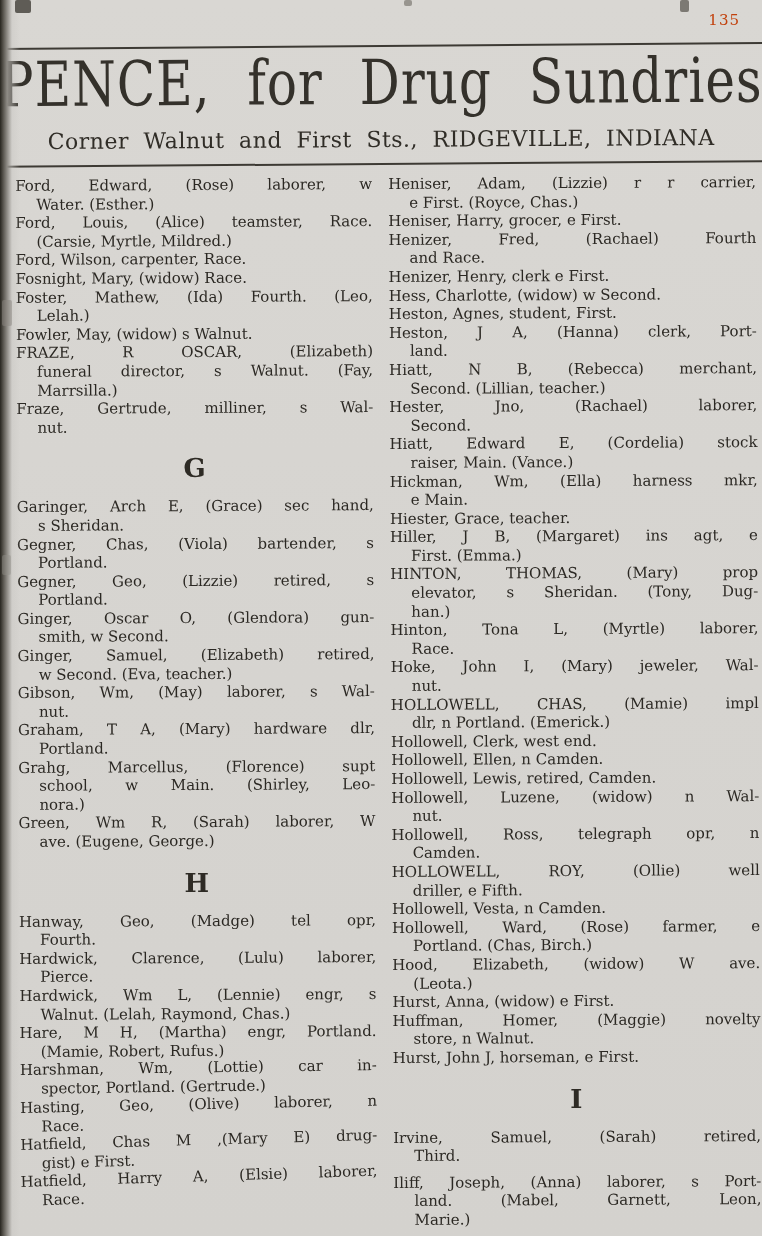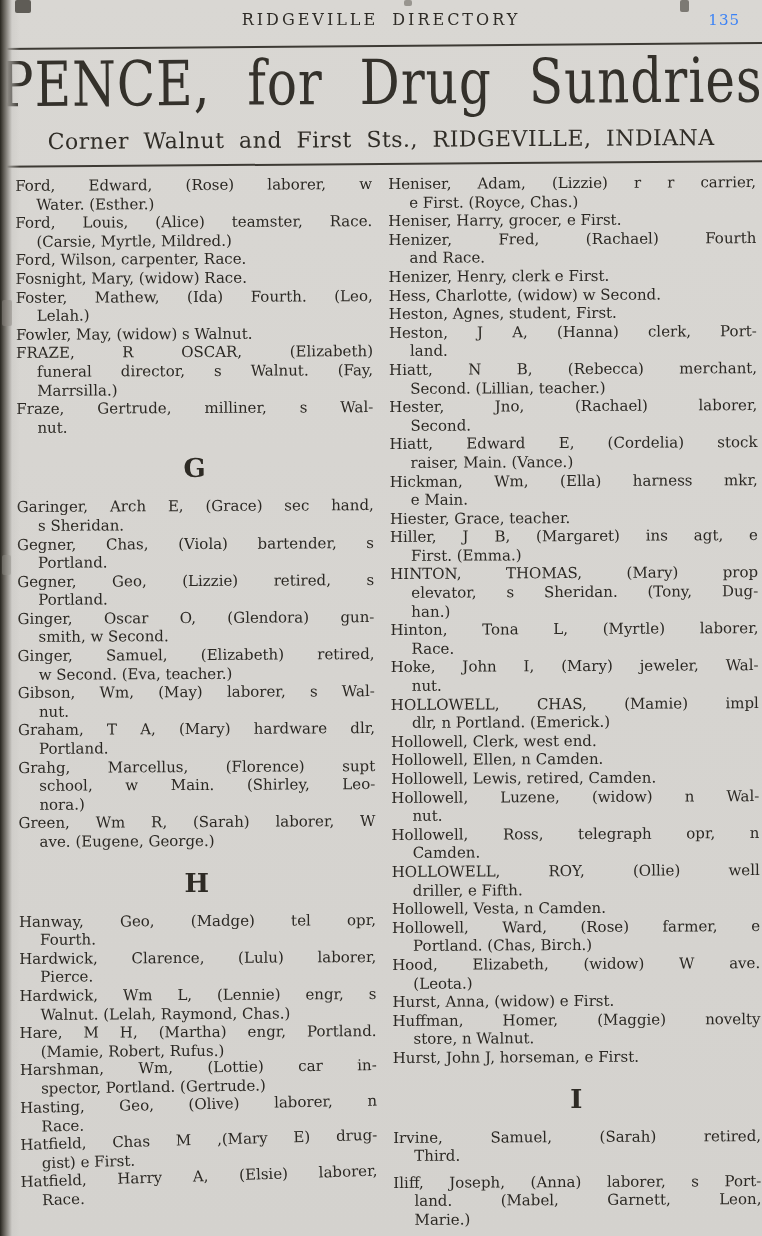--- a/index.html
+++ b/index.html
@@ -21,21 +21,21 @@
   .smudge.s3{left:404px;top:0;width:8px;height:6px;background:#57544c;opacity:.5;}
   .smudge.s4{left:2px;top:300px;width:10px;height:26px;background:#8b8881;opacity:.5;}
   .smudge.s5{left:2px;top:555px;width:9px;height:20px;background:#93908a;opacity:.45;}
 
   
   .pg-header{position:relative;height:32px;padding-top:10px;}
   .pg-header .title{
     text-align:center;font-size:16px;letter-spacing:3px;word-spacing:6px;color:#2e2b26;
   }
   .pg-header .pagenum{
-    position:absolute;right:22px;top:11px;font-size:15px;letter-spacing:1px;color:#3b82f6;
+    position:absolute;right:22px;top:11px;font-size:15px;letter-spacing:1px;color:#c2410c;
   }
   .rule{height:2px;background:#3d3a34;position:relative;z-index:2;}
   .rule.r1{margin-top:3px;transform:rotate(-0.45deg);}
   .rule.r2{transform:rotate(-0.4deg);}
 
   
   .ad{position:relative;height:116px;transform:rotate(-0.35deg);}
   .ad .ad-title{
     position:absolute;top:1px;left:0;right:0;text-align:center;
     font-size:50px;line-height:56px;word-spacing:20px;letter-spacing:1px;
@@ -83,21 +83,20 @@
 <body>
 
 <div class="edge-left"></div>
 <div class="smudge s1"></div>
 <div class="smudge s2"></div>
 <div class="smudge s3"></div>
 <div class="smudge s4"></div>
 <div class="smudge s5"></div>
 
 <div class="pg-header">
-  <div class="title">RIDGEVILLE DIRECTORY</div>
   <div class="pagenum">135</div>
 </div>
 <div class="rule r1"></div>
 
 <div class="ad">
   <div class="ad-title">PENCE, for Drug Sundries</div>
   <div class="ad-subtitle">Corner Walnut and First Sts., RIDGEVILLE, INDIANA</div>
 </div>
 <div class="rule r2"></div>
 

